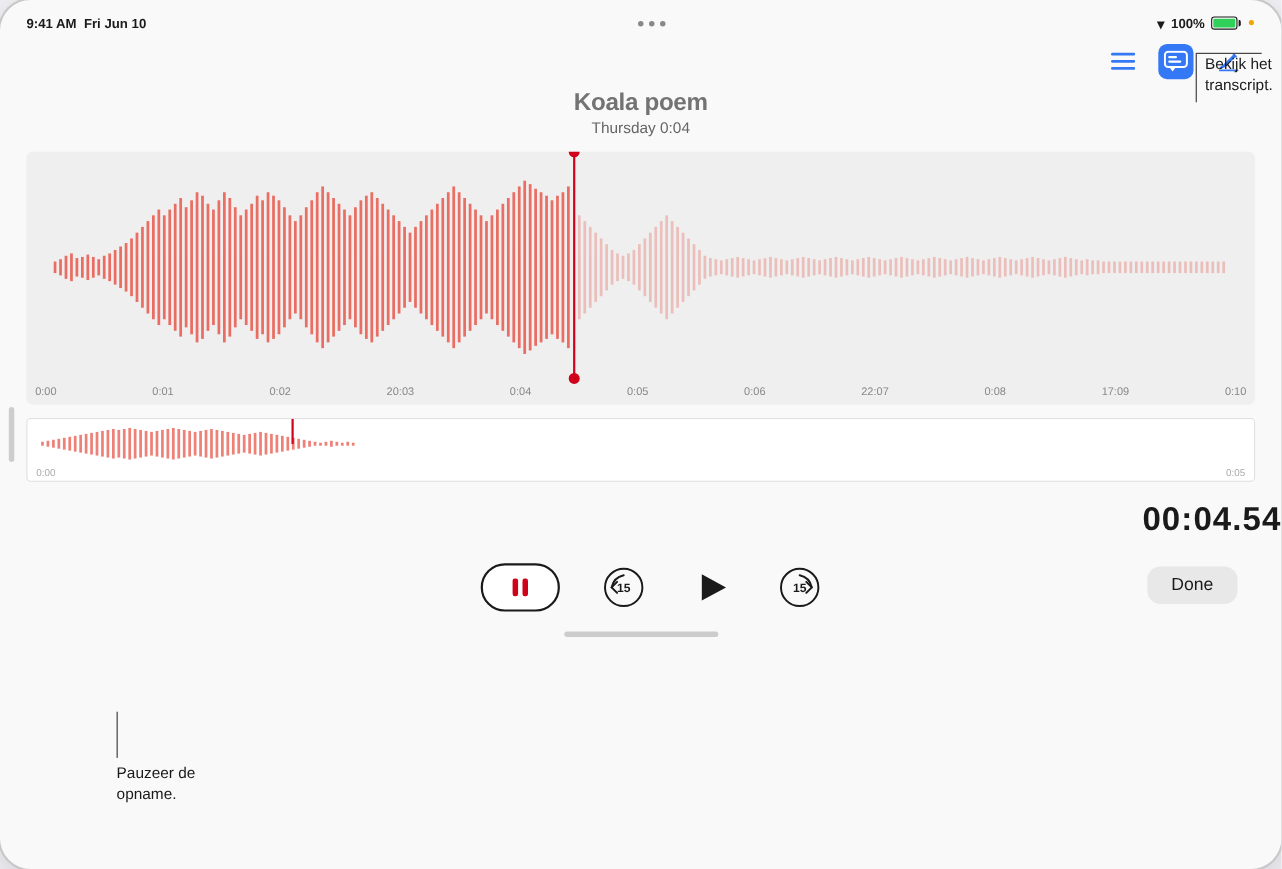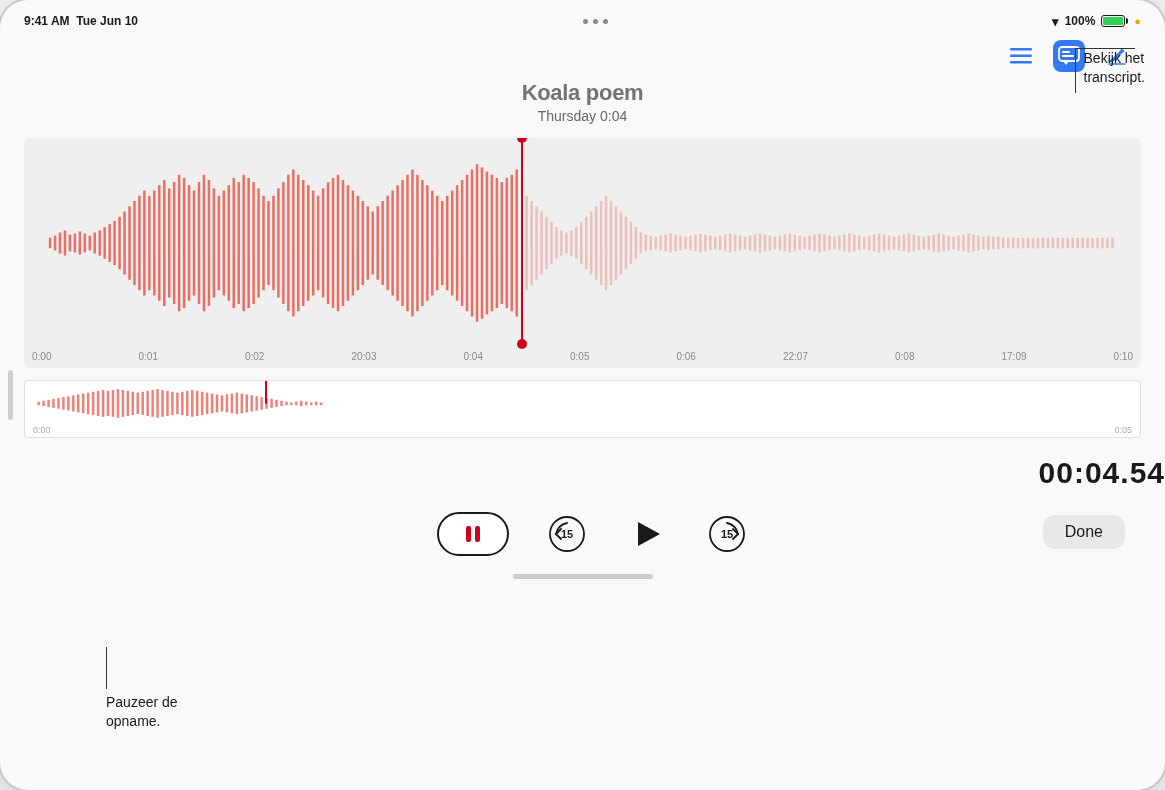--- a/index.html
+++ b/index.html
@@ -77,21 +77,21 @@
     .toolbar-btn.active {
       background: #3478f6;
       border-radius: 8px;
       color: white;
     }
 
     
     .annotation-transcript {
       position: absolute;
       top: 48px;
-      right: 20px;
+      right: 8px;
       display: flex;
       align-items: flex-start;
       gap: 10px;
       z-index: 10;
     }
 
     .annotation-text {
       font-size: 14px;
       color: #1a1a1a;
       line-height: 1.35;
@@ -320,21 +320,21 @@
       width: 100%; height: 80%;
     }
   </style>
 </head>
 <body>
 
 <div class="ipad-frame">
 
   <div class="status-bar">
     <div class="status-bar-left">
-      <span>9:41 AM</span>&nbsp;&nbsp;<span>Tue Jun 10</span>
+      <span>9:41 AM</span>&nbsp;&nbsp;<span>Fri Jun 10</span>
     </div>
     <div class="status-bar-center">
       <div class="status-dot"></div>
       <div class="status-dot"></div>
       <div class="status-dot"></div>
     </div>
     <div class="status-bar-right">
       <span class="wifi-icon">▾</span>
       <span>100%</span>
       <div class="battery-icon">

